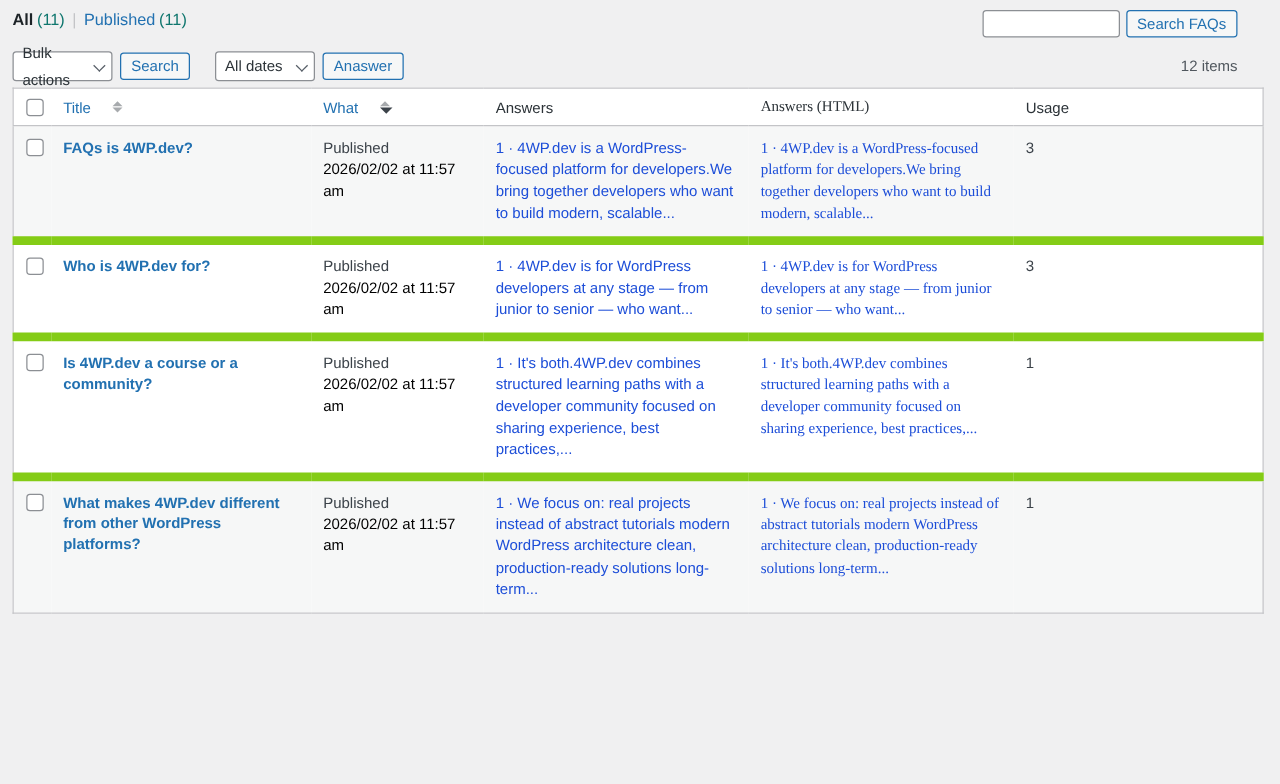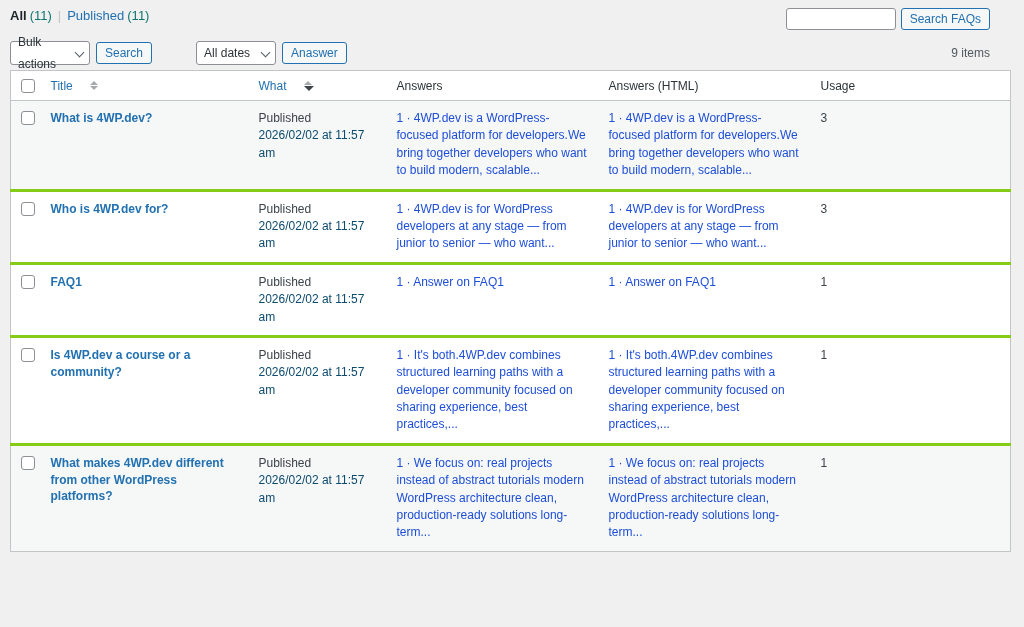--- a/index.html
+++ b/index.html
@@ -109,21 +109,21 @@
     font-size: 12px;
     color: #2c3338;
     padding: 7px 8px 7px 10px;
     vertical-align: middle;
     height: 22px;
   }
   th.col-cb, td.col-cb { width: 30px; padding-left: 8px; padding-right: 0; }
   th.col-title, td.col-title { width: 208px; }
   th.col-date, td.col-date { width: 138px; }
   th.col-answers, td.col-answers { width: 212px; }
-  th.col-html, td.col-html { width: 212px; }
+  th.col-html, td.col-html { width: 212px; font-family: Liberation Serif, serif; }
   th.col-usage, td.col-usage { width: 200px; }
 
   th a.sortlabel {
     color: #2271b1;
     text-decoration: none;
     display: inline-flex; align-items: center; gap: 17px;
   }
   th span.plain { color: #2c3338; }
 
   .sorting-indicator {
@@ -142,35 +142,35 @@
   .sorting-indicator i.down { border-top: 4px solid #a7aaad; }
   .sorting-indicator.desc i.down { border-top-color: #3c434a; border-left-width:5px; border-right-width:5px; border-top-width:5px; }
   .sorting-indicator.desc i.up { border-bottom-color: #a7aaad; }
 
   table.wp-list-table tbody td {
     padding: 9px 8px 9px 10px;
     vertical-align: top;
     font-size: 12px;
     color: #3c434a;
     line-height: 1.45;
-    border-top: 3px solid #84cc16;
+    border-top: 7px solid #84cc16;
   }
   table.wp-list-table tbody tr:first-child td { border-top: none; }
   table.wp-list-table tbody tr.alternate { background: #f6f7f7; }
 
   td.col-title a.row-title {
     color: #2271b1;
     font-weight: 700;
     font-size: 12px;
     text-decoration: none;
     line-height: 1.4;
     display: inline-block;
   }
   td.col-date .status { display: block; color: #3c434a; }
-  td.col-date .stamp { display: block; color: #0c4a6e; }
+  td.col-date .stamp { display: block; color: #000000; }
   td.col-answers .excerpt, td.col-html .excerpt { color: #1d4ed8; }
   td.col-usage { color: #3c434a; }
 
   input[type=checkbox].cb {
     -webkit-appearance: none;
     appearance: none;
     width: 14px; height: 14px;
     margin: 1px 0 0 0;
     border: 1px solid #8c8f94;
     border-radius: 3px;
@@ -206,27 +206,27 @@
     </div>
   </div>
 
   <div class="tablenav">
     <div class="actions">
       <div class="select bulk">
         <span>Bulk actions</span>
         <span class="chev"></span>
       </div>
       <button class="btn">Search</button>
-      <div class="select dates" style="margin-left:38px;">
+      <div class="select dates" style="margin-left:14px;">
         <span>All dates</span>
         <span class="chev"></span>
       </div>
       <button class="btn">Anaswer</button>
     </div>
-    <div class="items-count">9 items</div>
+    <div class="items-count">12 items</div>
   </div>
 
   <table class="wp-list-table">
     <thead>
       <tr>
         <th class="col-cb">
           <input type="checkbox" class="cb" style="">
         </th>
         <th class="col-title">
           <a href="#" class="sortlabel">
@@ -253,50 +253,39 @@
           <span class="plain">Answers (HTML)</span>
         </th>
         <th class="col-usage">
           <span class="plain">Usage</span>
         </th>
       </tr>
     </thead>
     <tbody id="table-body">
         <tr class="alternate">
           <td class="col-cb"><input type="checkbox" class="cb" style=""></td>
-          <td class="col-title"><a href="#" class="row-title">What is 4WP.dev?</a></td>
+          <td class="col-title"><a href="#" class="row-title">FAQs is 4WP.dev?</a></td>
           <td class="col-date">
             <span class="status">Published</span>
             <span class="stamp">2026/02/02 at 11:57 am</span>
           </td>
           <td class="col-answers"><span class="excerpt">1 · 4WP.dev is a WordPress-focused platform for developers.We bring together developers who want to build modern, scalable...</span></td>
           <td class="col-html"><span class="excerpt">1 · 4WP.dev is a WordPress-focused platform for developers.We bring together developers who want to build modern, scalable...</span></td>
           <td class="col-usage">3</td>
         </tr>
         <tr>
           <td class="col-cb"><input type="checkbox" class="cb" style=""></td>
           <td class="col-title"><a href="#" class="row-title">Who is 4WP.dev for?</a></td>
           <td class="col-date">
             <span class="status">Published</span>
             <span class="stamp">2026/02/02 at 11:57 am</span>
           </td>
           <td class="col-answers"><span class="excerpt">1 · 4WP.dev is for WordPress developers at any stage — from junior to senior — who want...</span></td>
           <td class="col-html"><span class="excerpt">1 · 4WP.dev is for WordPress developers at any stage — from junior to senior — who want...</span></td>
           <td class="col-usage">3</td>
-        </tr>
-        <tr>
-          <td class="col-cb"><input type="checkbox" class="cb" style=""></td>
-          <td class="col-title"><a href="#" class="row-title">FAQ1</a></td>
-          <td class="col-date">
-            <span class="status">Published</span>
-            <span class="stamp">2026/02/02 at 11:57 am</span>
-          </td>
-          <td class="col-answers"><span class="excerpt">1 · Answer on FAQ1</span></td>
-          <td class="col-html"><span class="excerpt">1 · Answer on FAQ1</span></td>
-          <td class="col-usage">1</td>
         </tr>
         <tr>
           <td class="col-cb"><input type="checkbox" class="cb" style=""></td>
           <td class="col-title"><a href="#" class="row-title">Is 4WP.dev a course or a community?</a></td>
           <td class="col-date">
             <span class="status">Published</span>
             <span class="stamp">2026/02/02 at 11:57 am</span>
           </td>
           <td class="col-answers"><span class="excerpt">1 · It's both.4WP.dev combines structured learning paths with a developer community focused on sharing experience, best practices,...</span></td>
           <td class="col-html"><span class="excerpt">1 · It's both.4WP.dev combines structured learning paths with a developer community focused on sharing experience, best practices,...</span></td>

